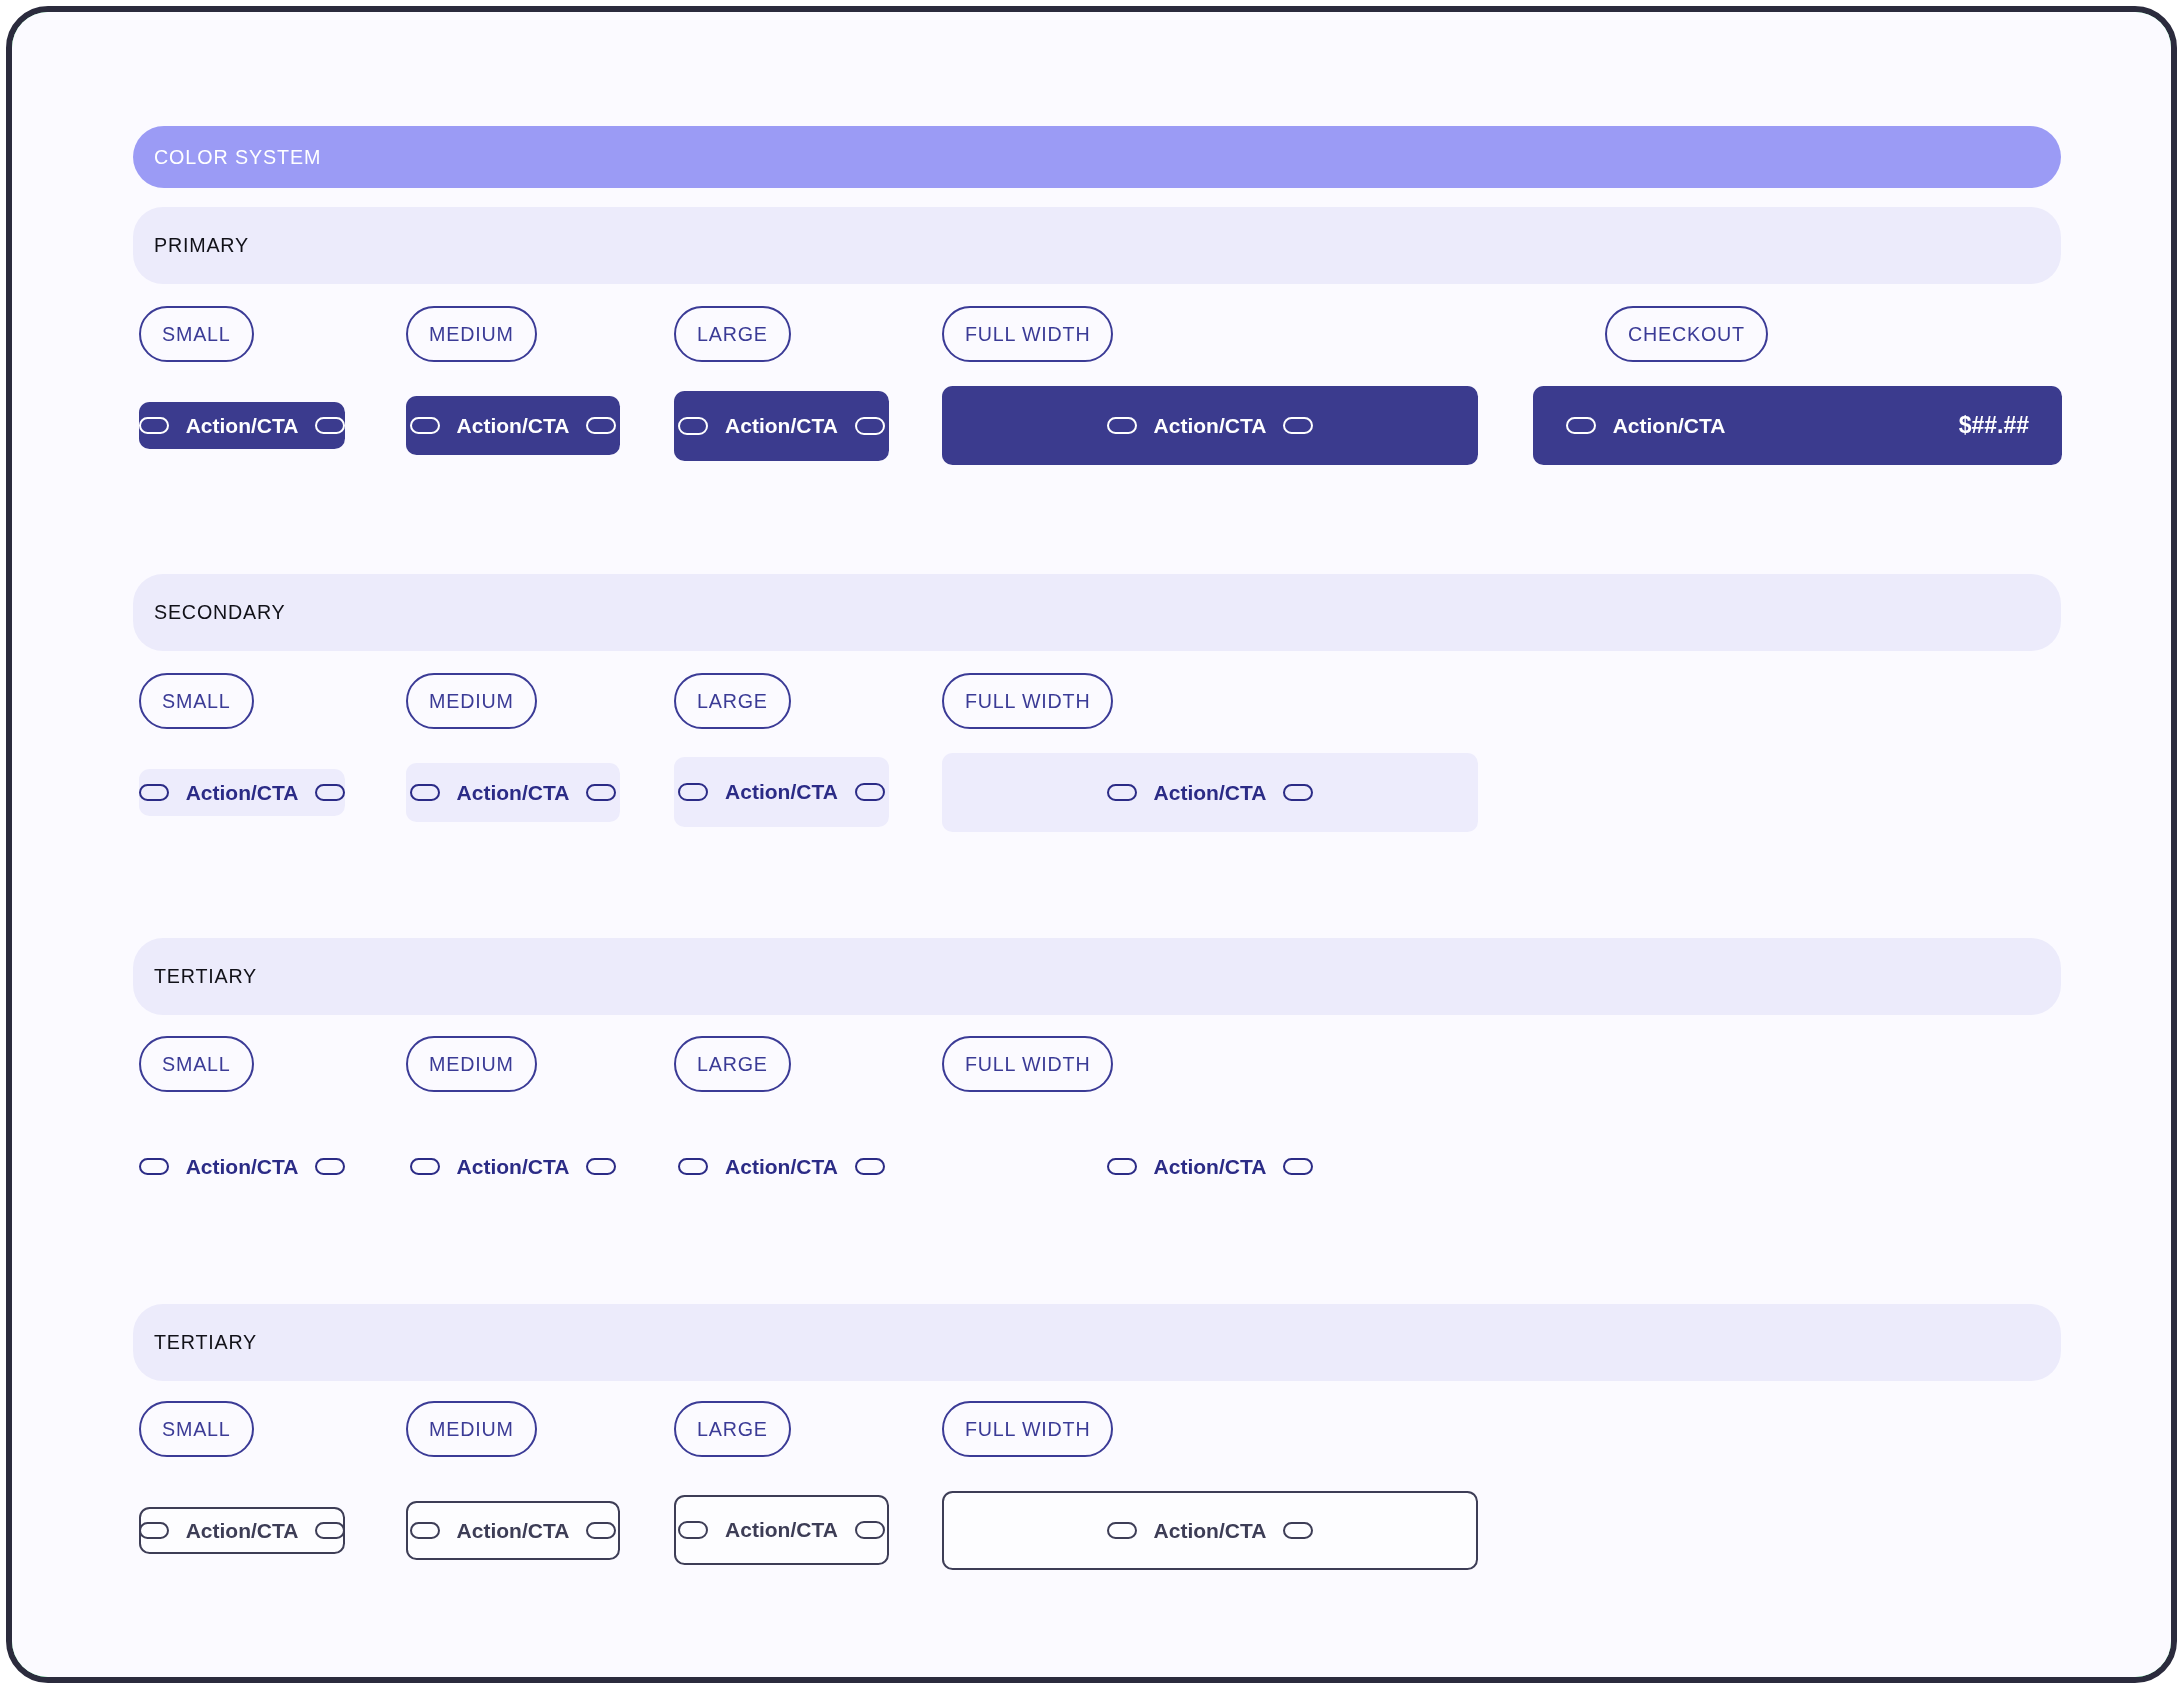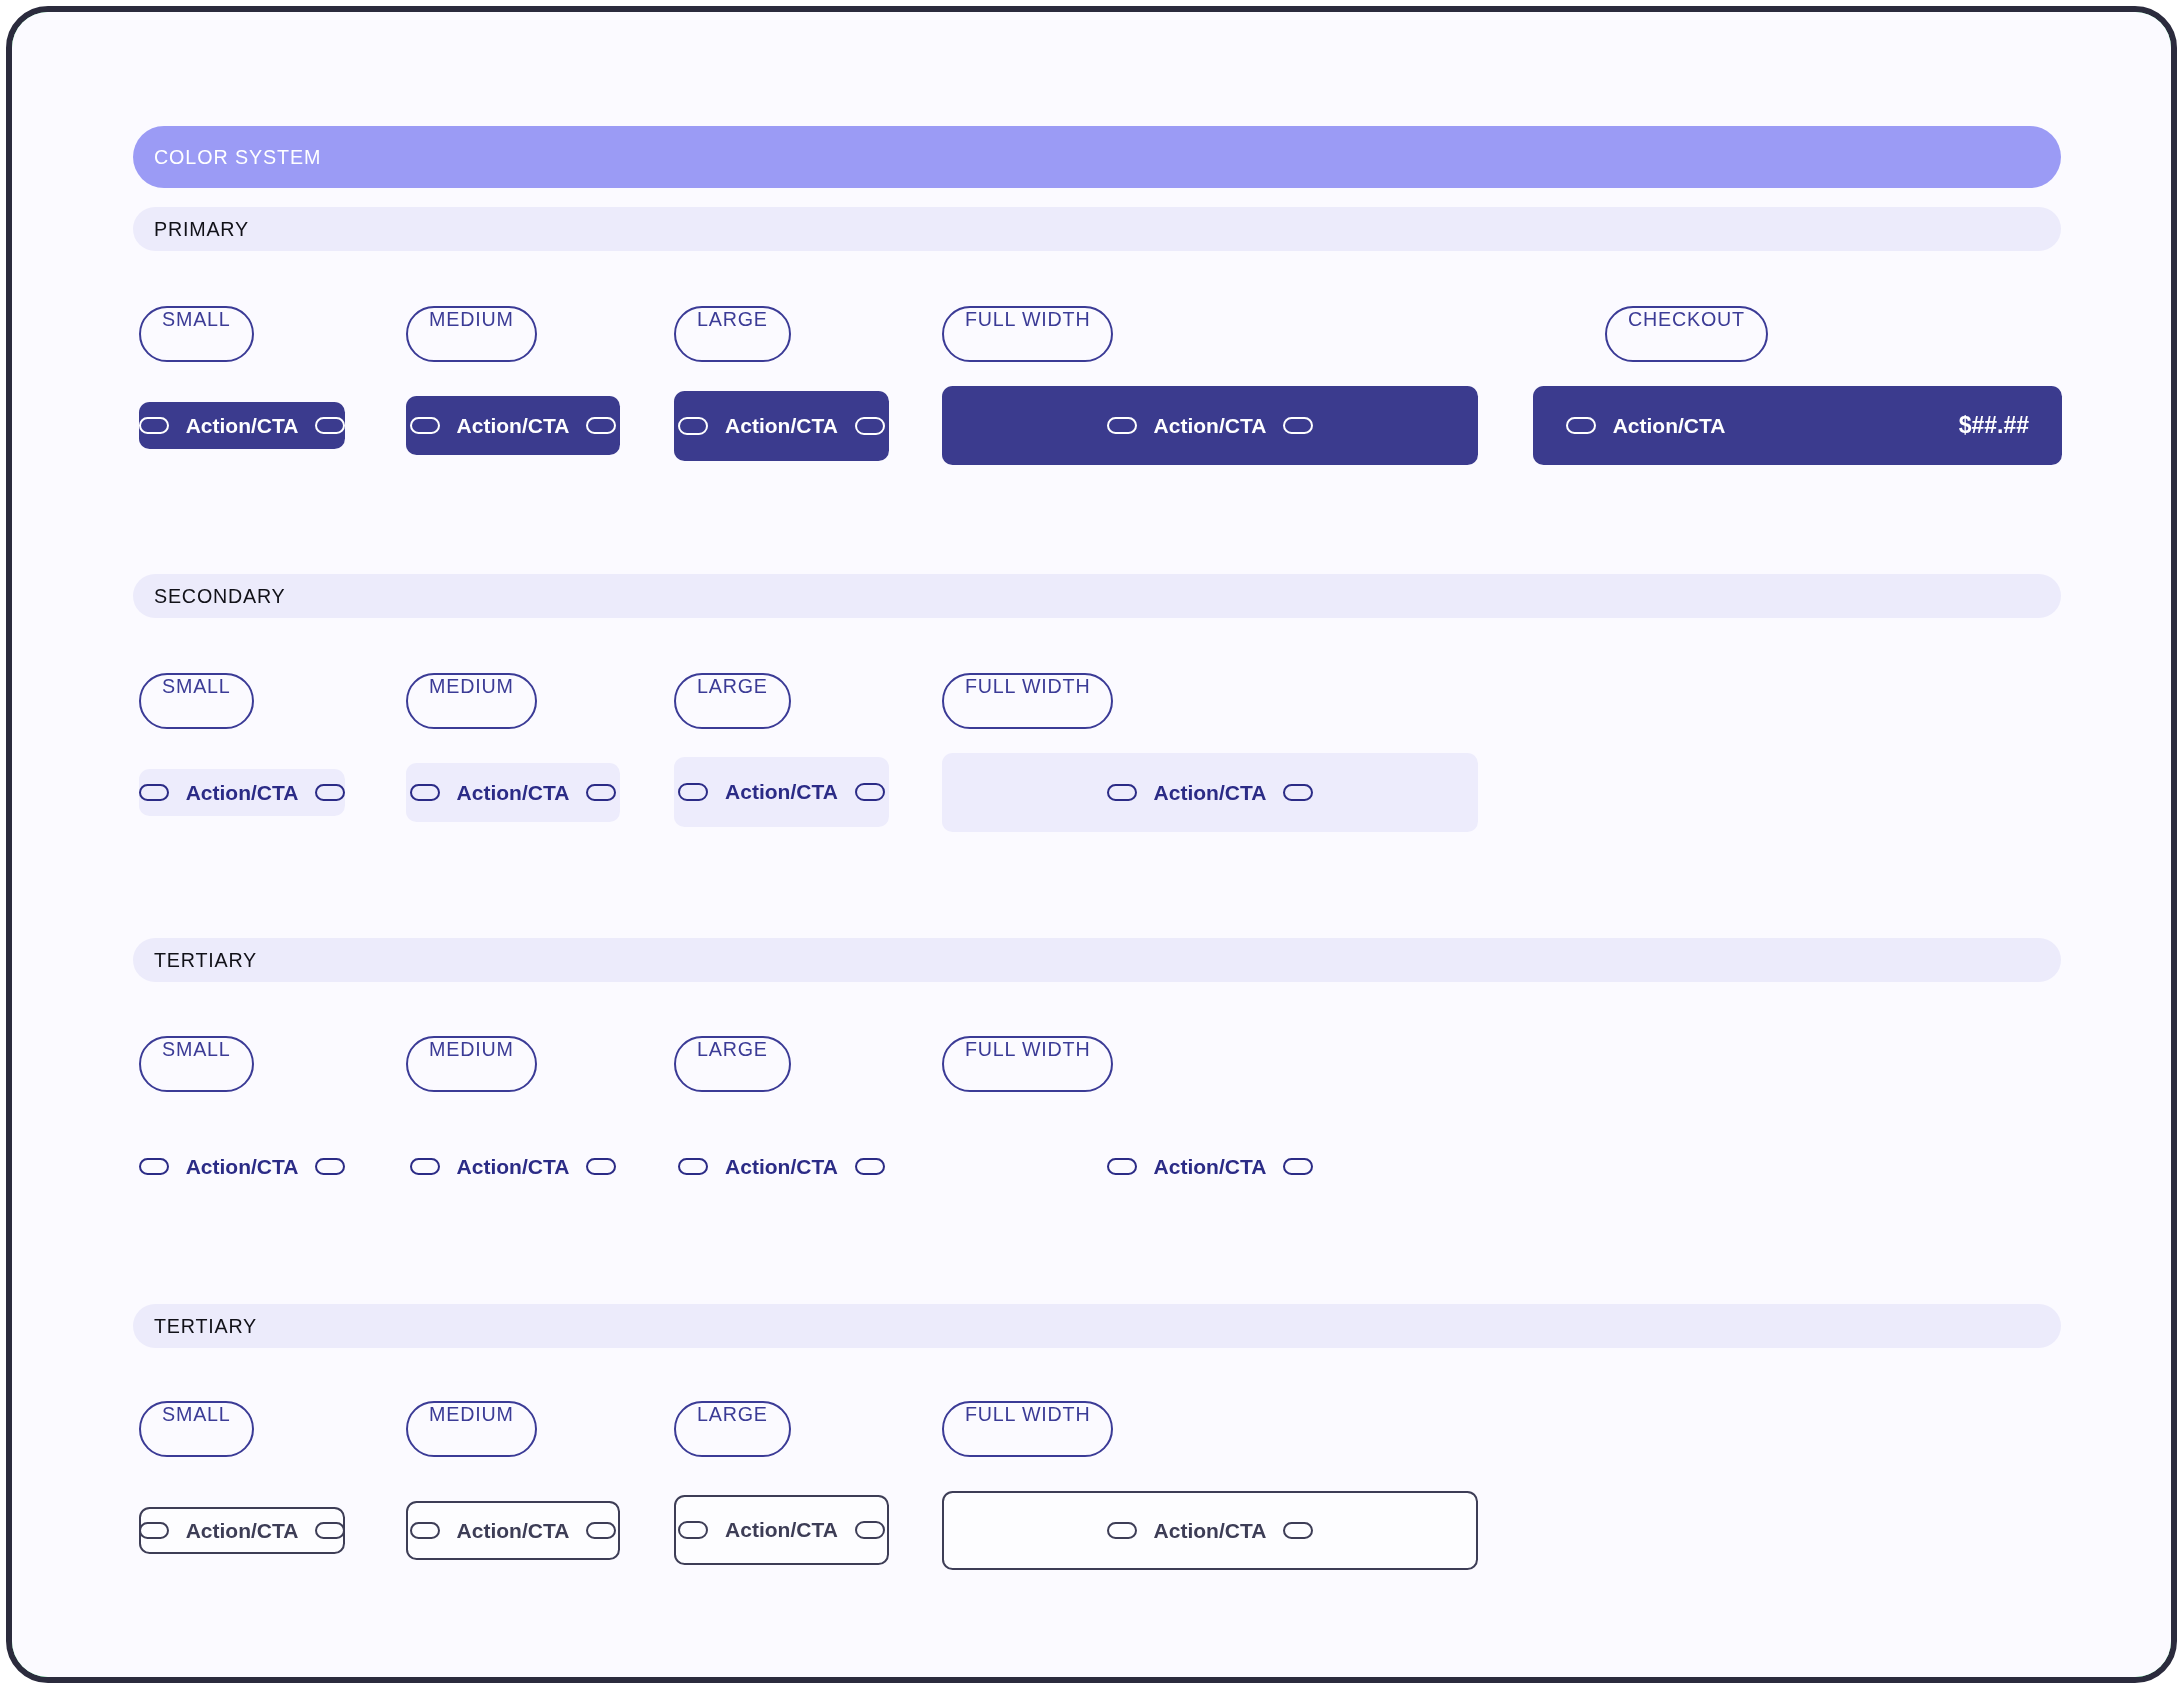--- a/index.html
+++ b/index.html
@@ -49,40 +49,41 @@
     font-size: 19.7px;
     letter-spacing: 0.9px;
     font-weight: 400;
   }
 
   
   .section-header {
     position: absolute;
     left: 121px;
     width: 1928px;
-    height: 44px;
+    height: 77px;
     background: #ecebfb;
     border-radius: 30px;
     display: flex;
     align-items: center;
     padding-left: 21px;
   }
   .section-header .section-label {
     color: #111118;
     font-size: 19.7px;
     letter-spacing: 0.8px;
   }
 
   
   .size-pill {
     position: absolute;
     height: 56px;
     border: 2.3px solid #3b3b96;
     border-radius: 28px;
     display: flex;
+    align-items: center;
     justify-content: center;
     padding: 0 21px;
     background: transparent;
   }
   .size-pill .size-pill-label {
     color: #3b3b96;
     font-size: 19.7px;
     letter-spacing: 0.8px;
     white-space: nowrap;
   }

